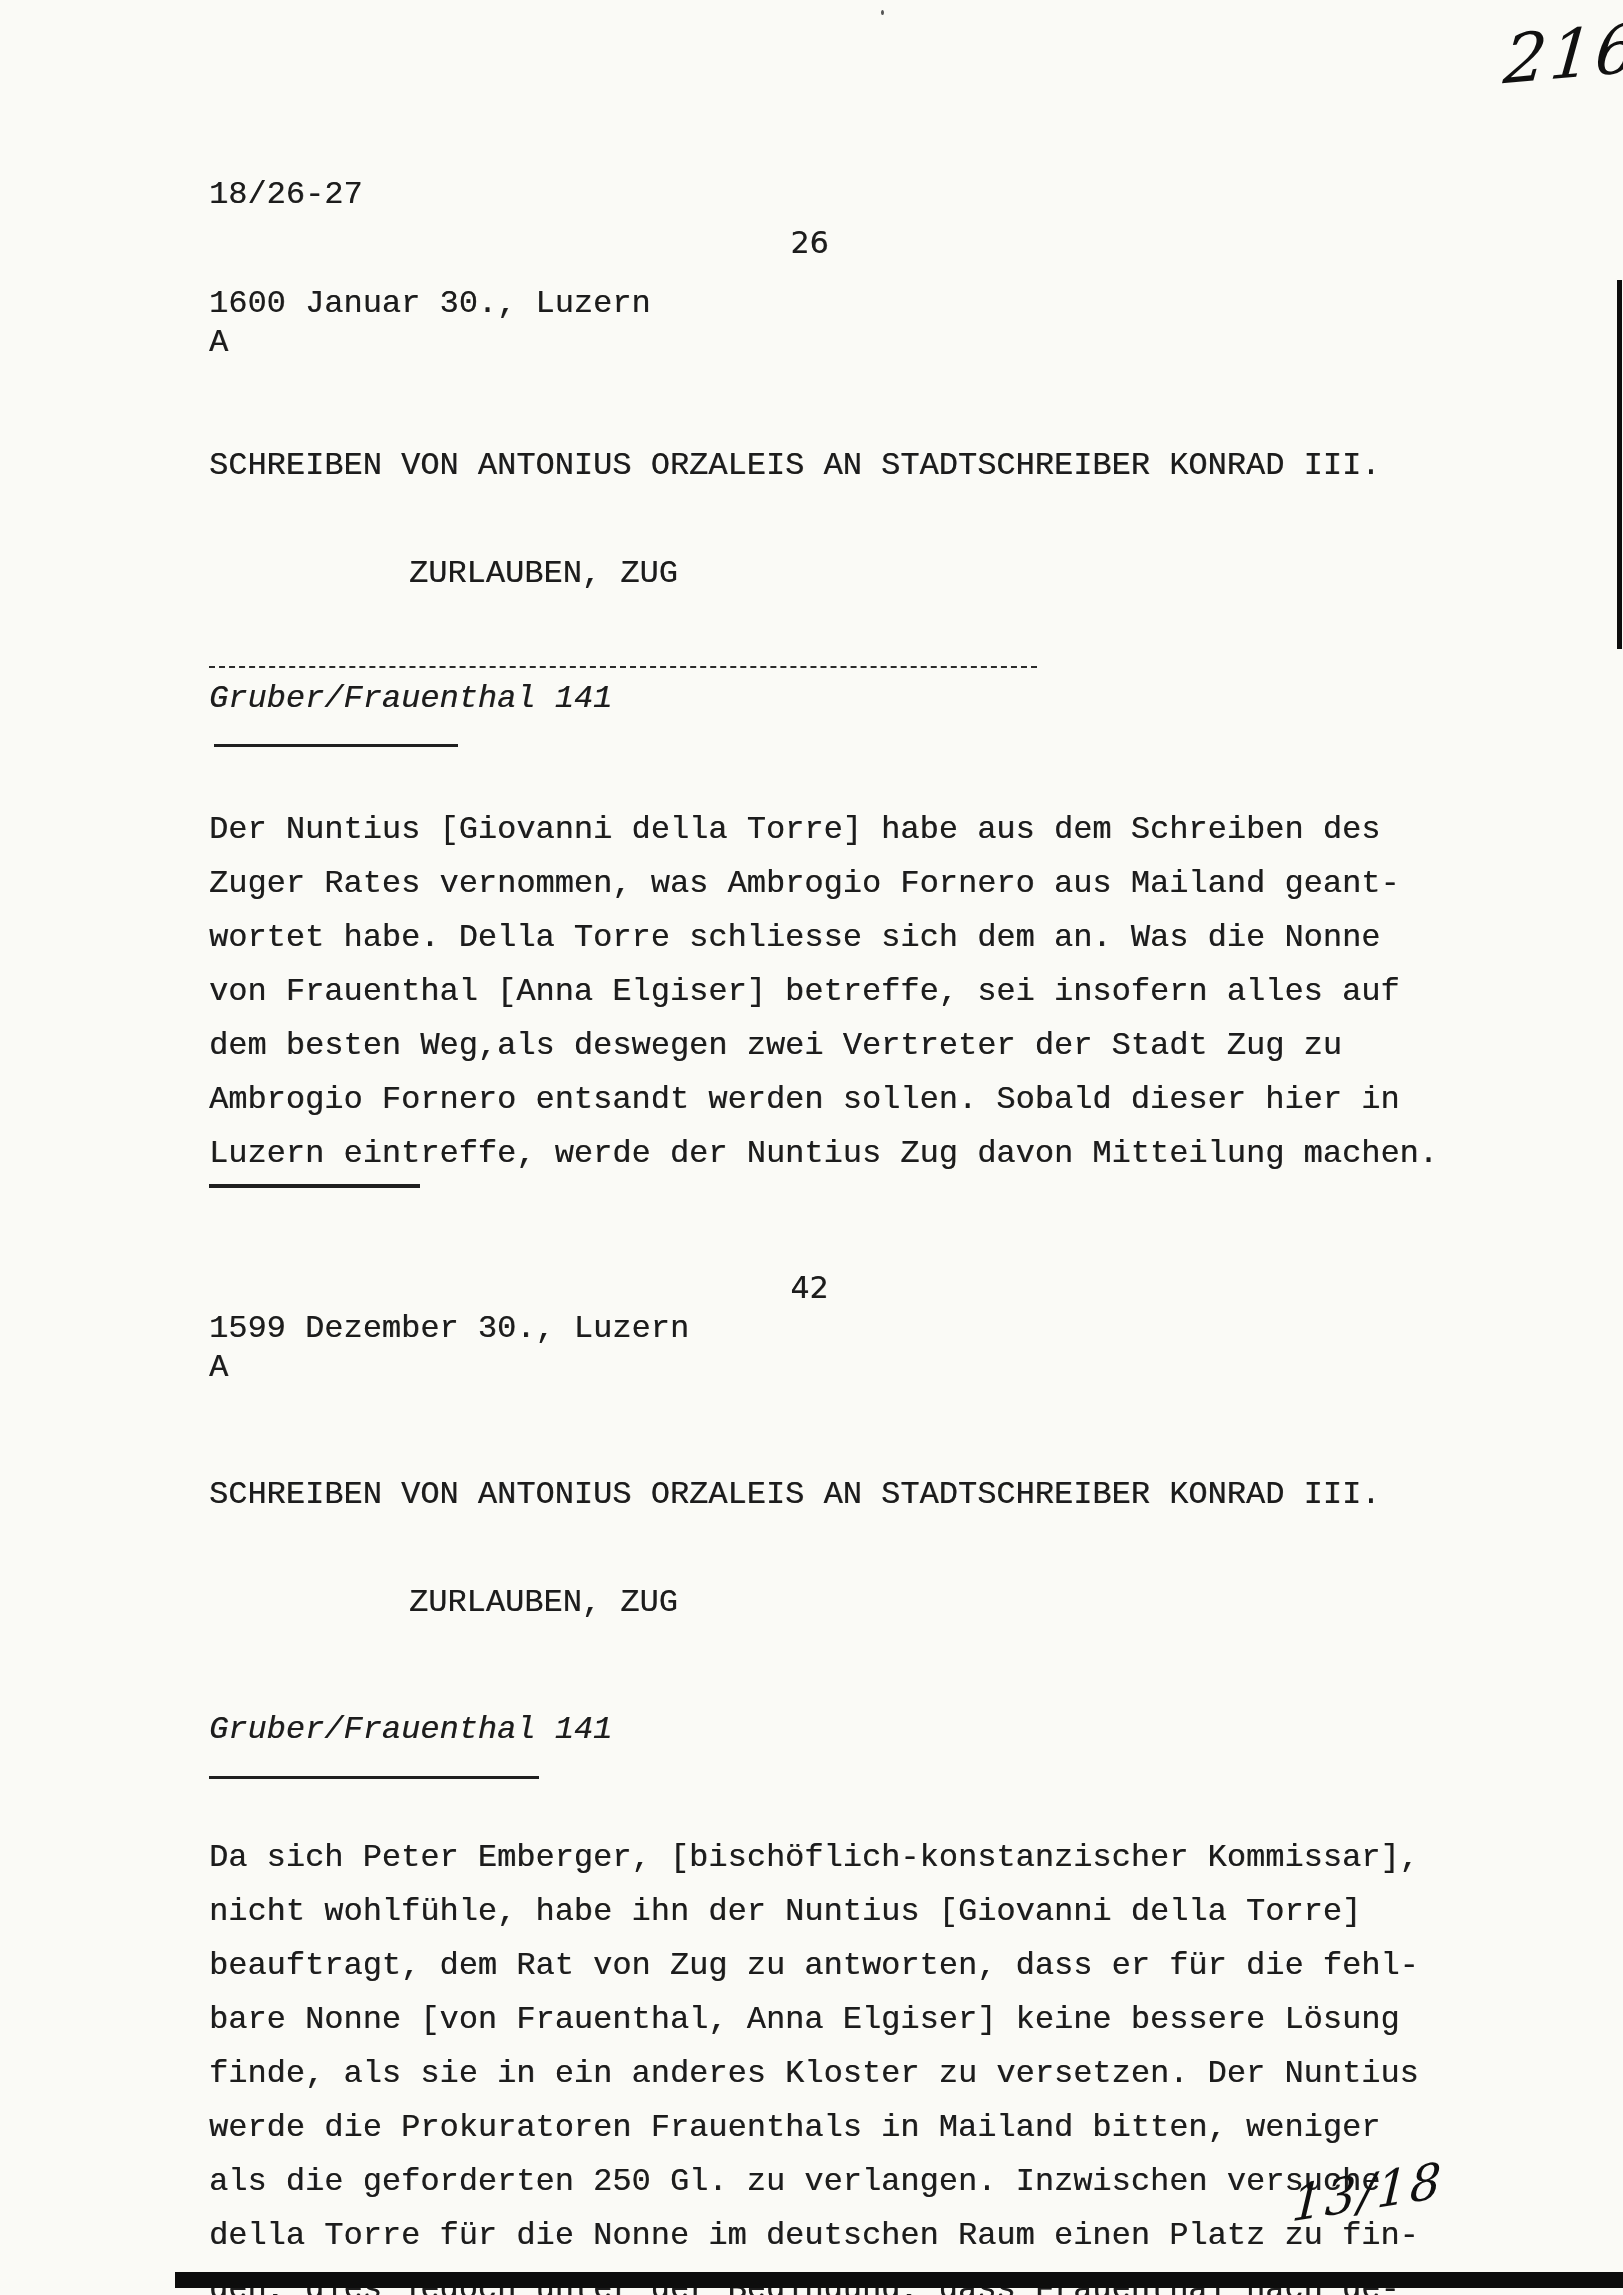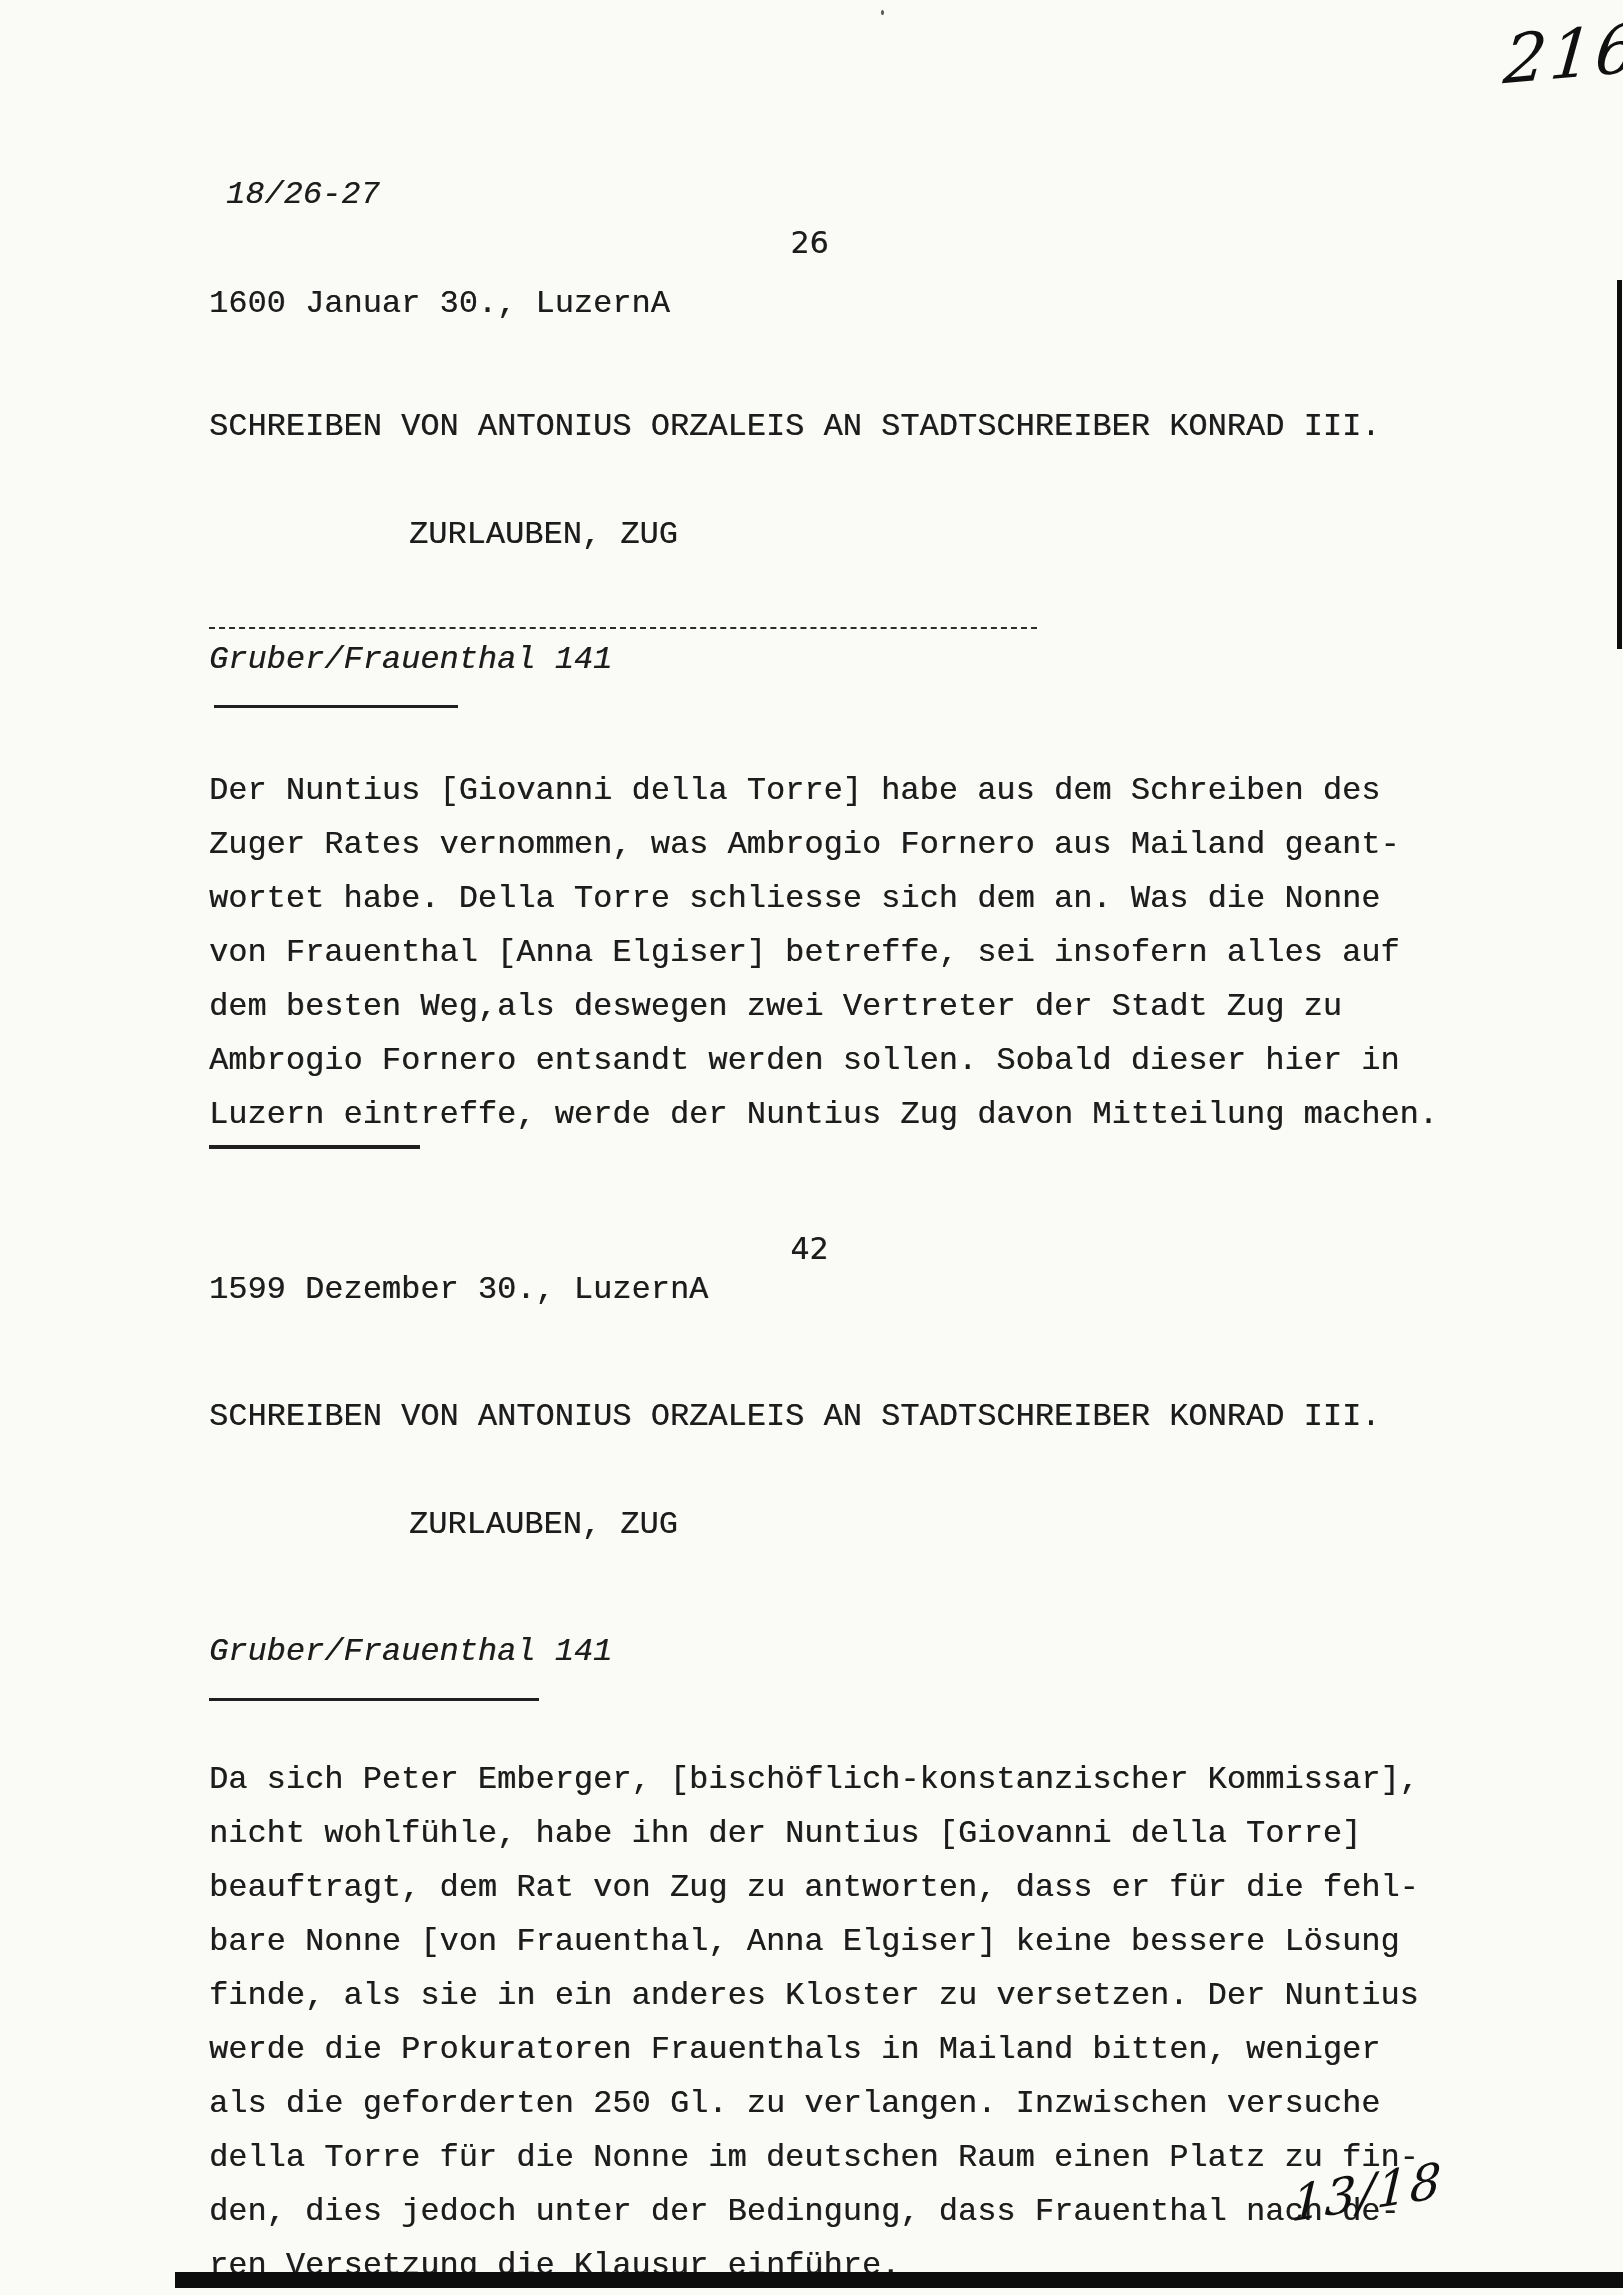--- a/index.html
+++ b/index.html
@@ -14,40 +14,39 @@
     font-size:32px;
     overflow:hidden;
     text-shadow:0.4px 0.2px 0 rgba(25,25,25,0.65);
   }
   .content {
     position:absolute; left:209px; top:0;
     width:1250px;
     padding-top:175px;
   }
   .archival-ref {
-    font-style:italic;
     line-height:39px;
-    margin-left:17px;
   }
   .entry-number {
     margin-top:8px;
     text-align:center;
     padding-right:49px;
     font-family:"DejaVu Sans", sans-serif;
     font-size:30px;
     line-height:42px;
   }
   .entry2 .entry-number { margin-top:79px; }
   .dateline-row {
     margin-top:19.5px;
     display:flex;
     justify-content:flex-start;
     padding-right:57px;
     line-height:39px;
     white-space:pre;
+    flex-direction:column;
   }
   .entry2 .dateline-row { margin-top:0; }
   .heading {
     margin-top:14.6px;
     line-height:36px;
     white-space:pre;
   }
   .entry2 .heading { margin-top:18px; }
   .heading .indent { padding-left:200px; }
   .dashed-underline {

